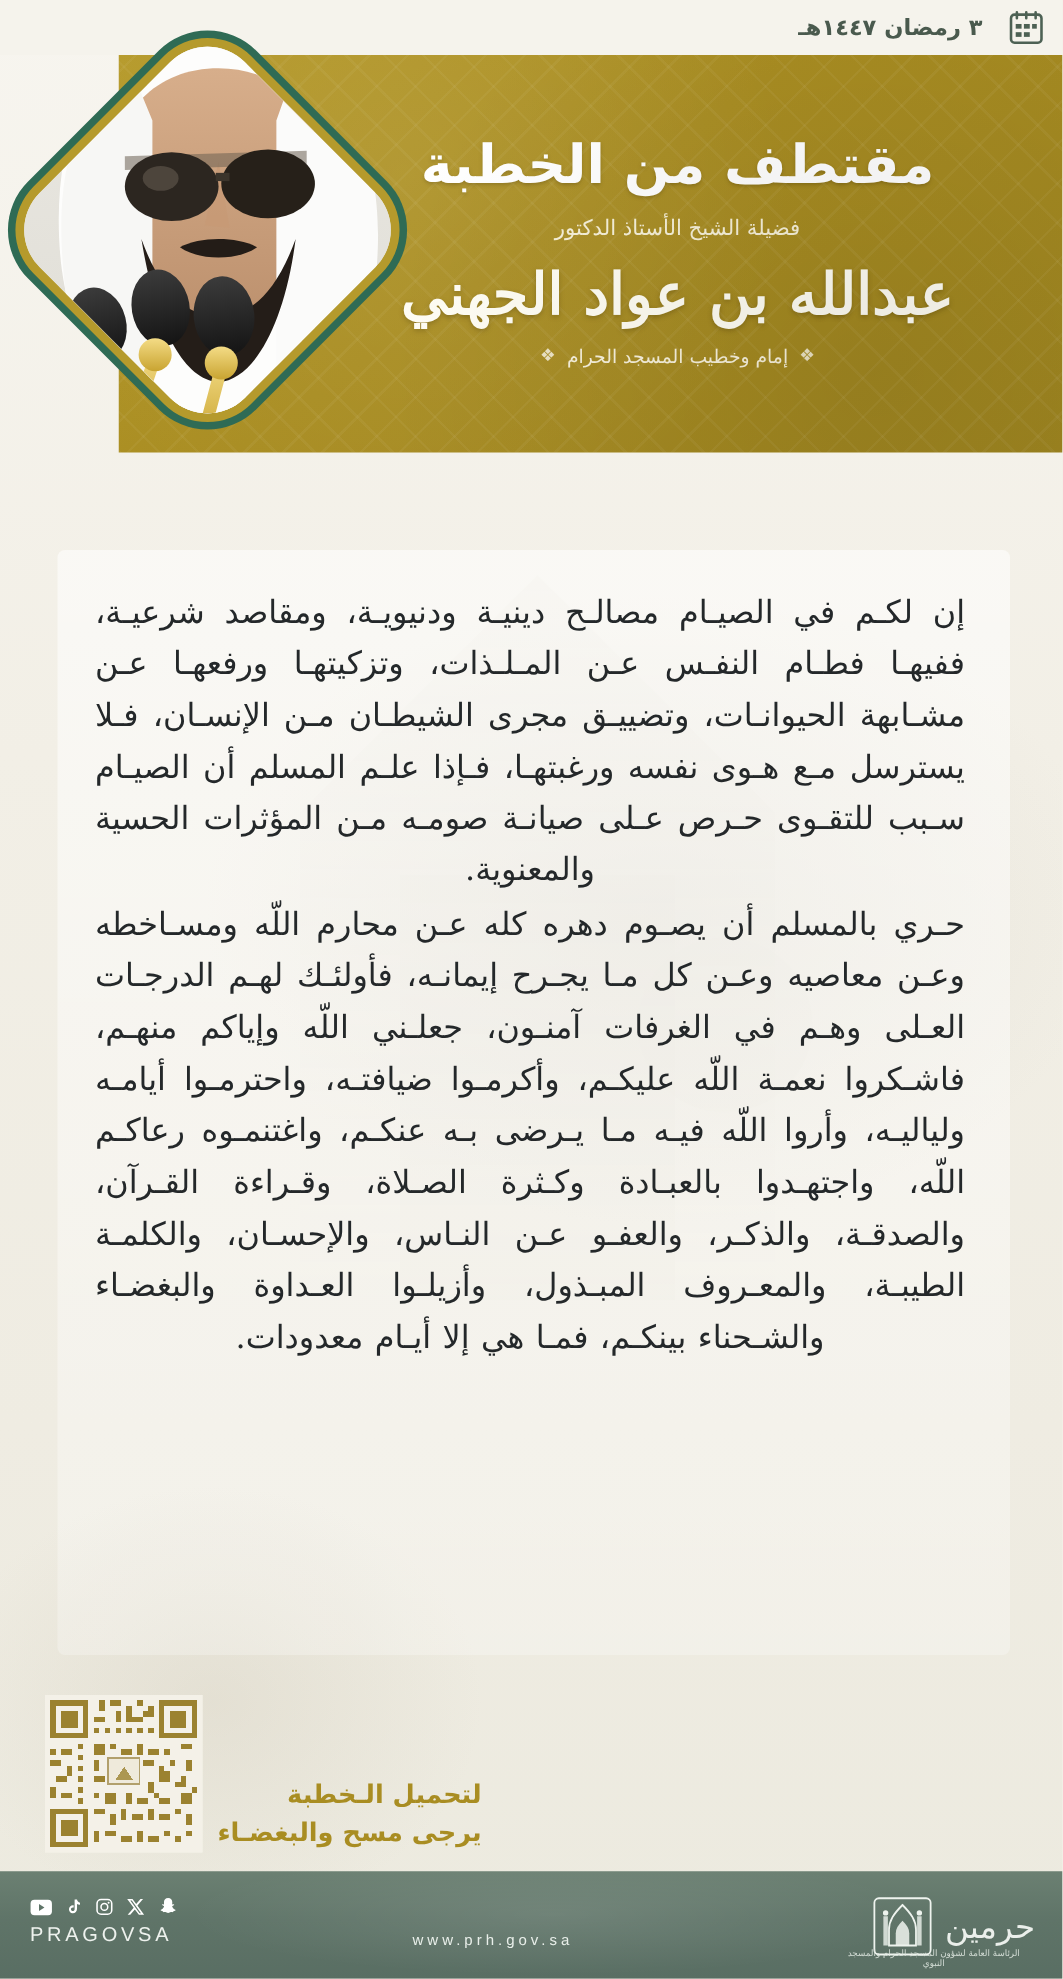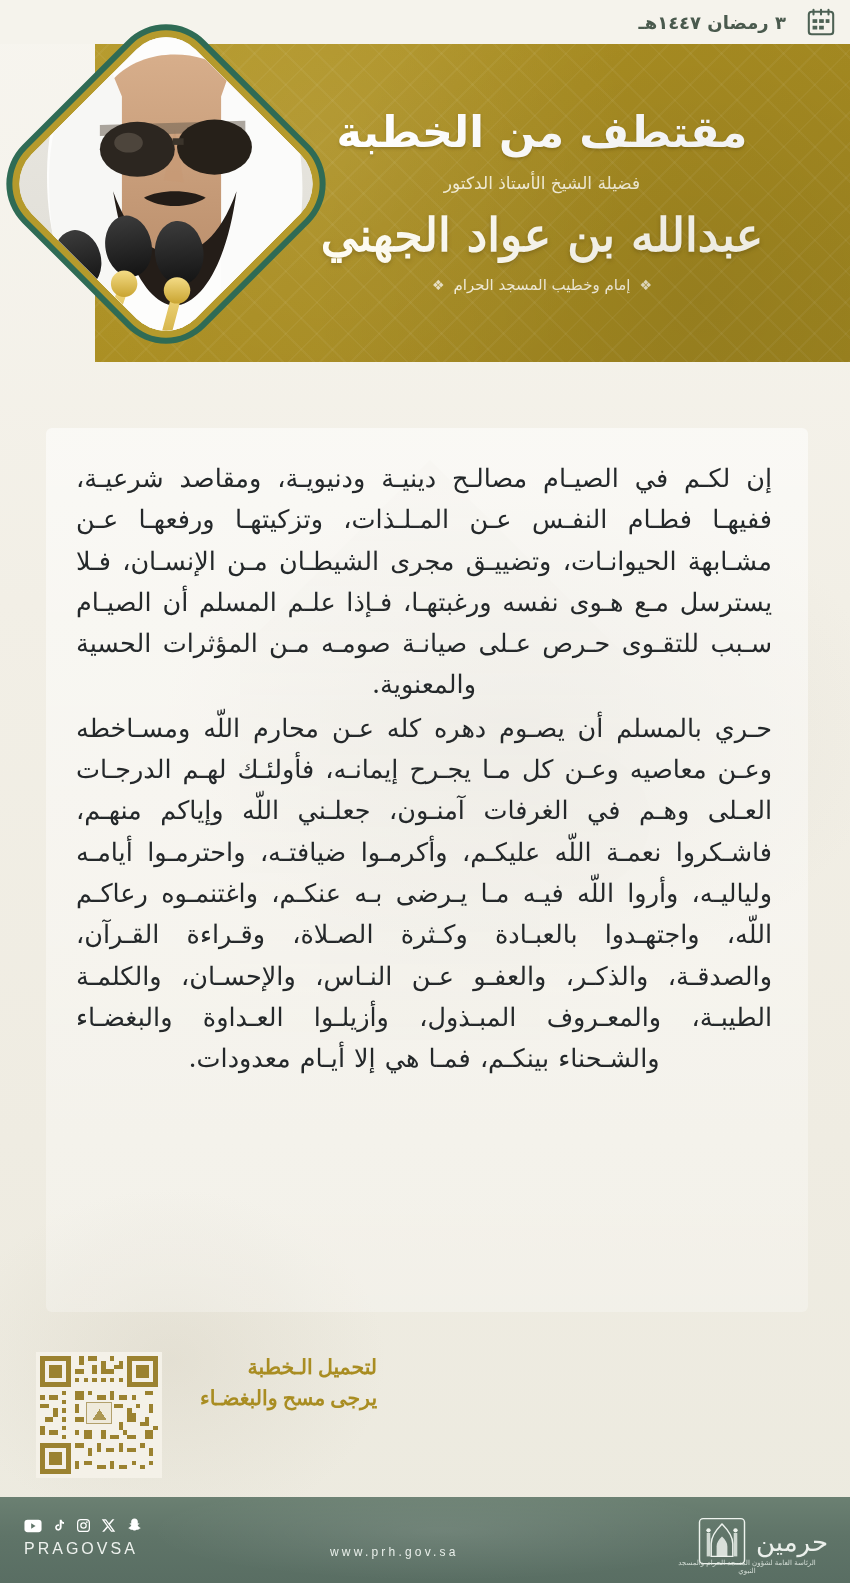--- a/index.html
+++ b/index.html
@@ -95,42 +95,42 @@
     box-shadow:0 0 0 7px #b59a2c, 0 0 0 13px #2f6b55;
     background:#e9e7de;
   }
   .diamond .shot{
     position:absolute; left:-45%; top:-45%; width:190%; height:190%;
     transform:rotate(-45deg);
   }
 
   
   .body-card{
-    position:absolute; left:46px; top:428px; width:762px; height:884px;
+    position:absolute; left:46px; top:440px; width:762px; height:884px;
     background:linear-gradient(180deg, rgba(255,255,255,.56) 0%, rgba(255,255,255,.40) 55%, rgba(255,255,255,.26) 100%);
     border-radius:6px;
     padding:30px 36px 24px 30px;
   }
   .khutbah-text{
     font-family:"DejaVu Serif","Liberation Serif",serif;
     color:#24282a;
     font-size:25.5px;
     line-height:1.62;
     text-align:justify;
     text-align-last:center;
     letter-spacing:0px;
     word-spacing:1px;
   }
   .khutbah-text p{ margin:0 0 2px 0; }
   .khutbah-text p + p{ margin-top:0; }
 
   
   .qr-row{
     position:absolute; left:36px; top:1352px; width:430px; height:130px;
-    display:flex; flex-direction:row-reverse; align-items:flex-start; gap:38px;font-family:Liberation Serif, serif;
+    display:flex; flex-direction:row-reverse; align-items:flex-end; gap:12px;
   }
   .qr-box{
     width:126px; height:126px; flex:0 0 auto; position:relative;
     background:#f4f1e8;
   }
   .qr-lines{
     text-align:right; line-height:1.52;
   }
   .qr-lines div{
     font-size:20.5px; color:#a98d22; font-weight:bold; letter-spacing:1.2px;

